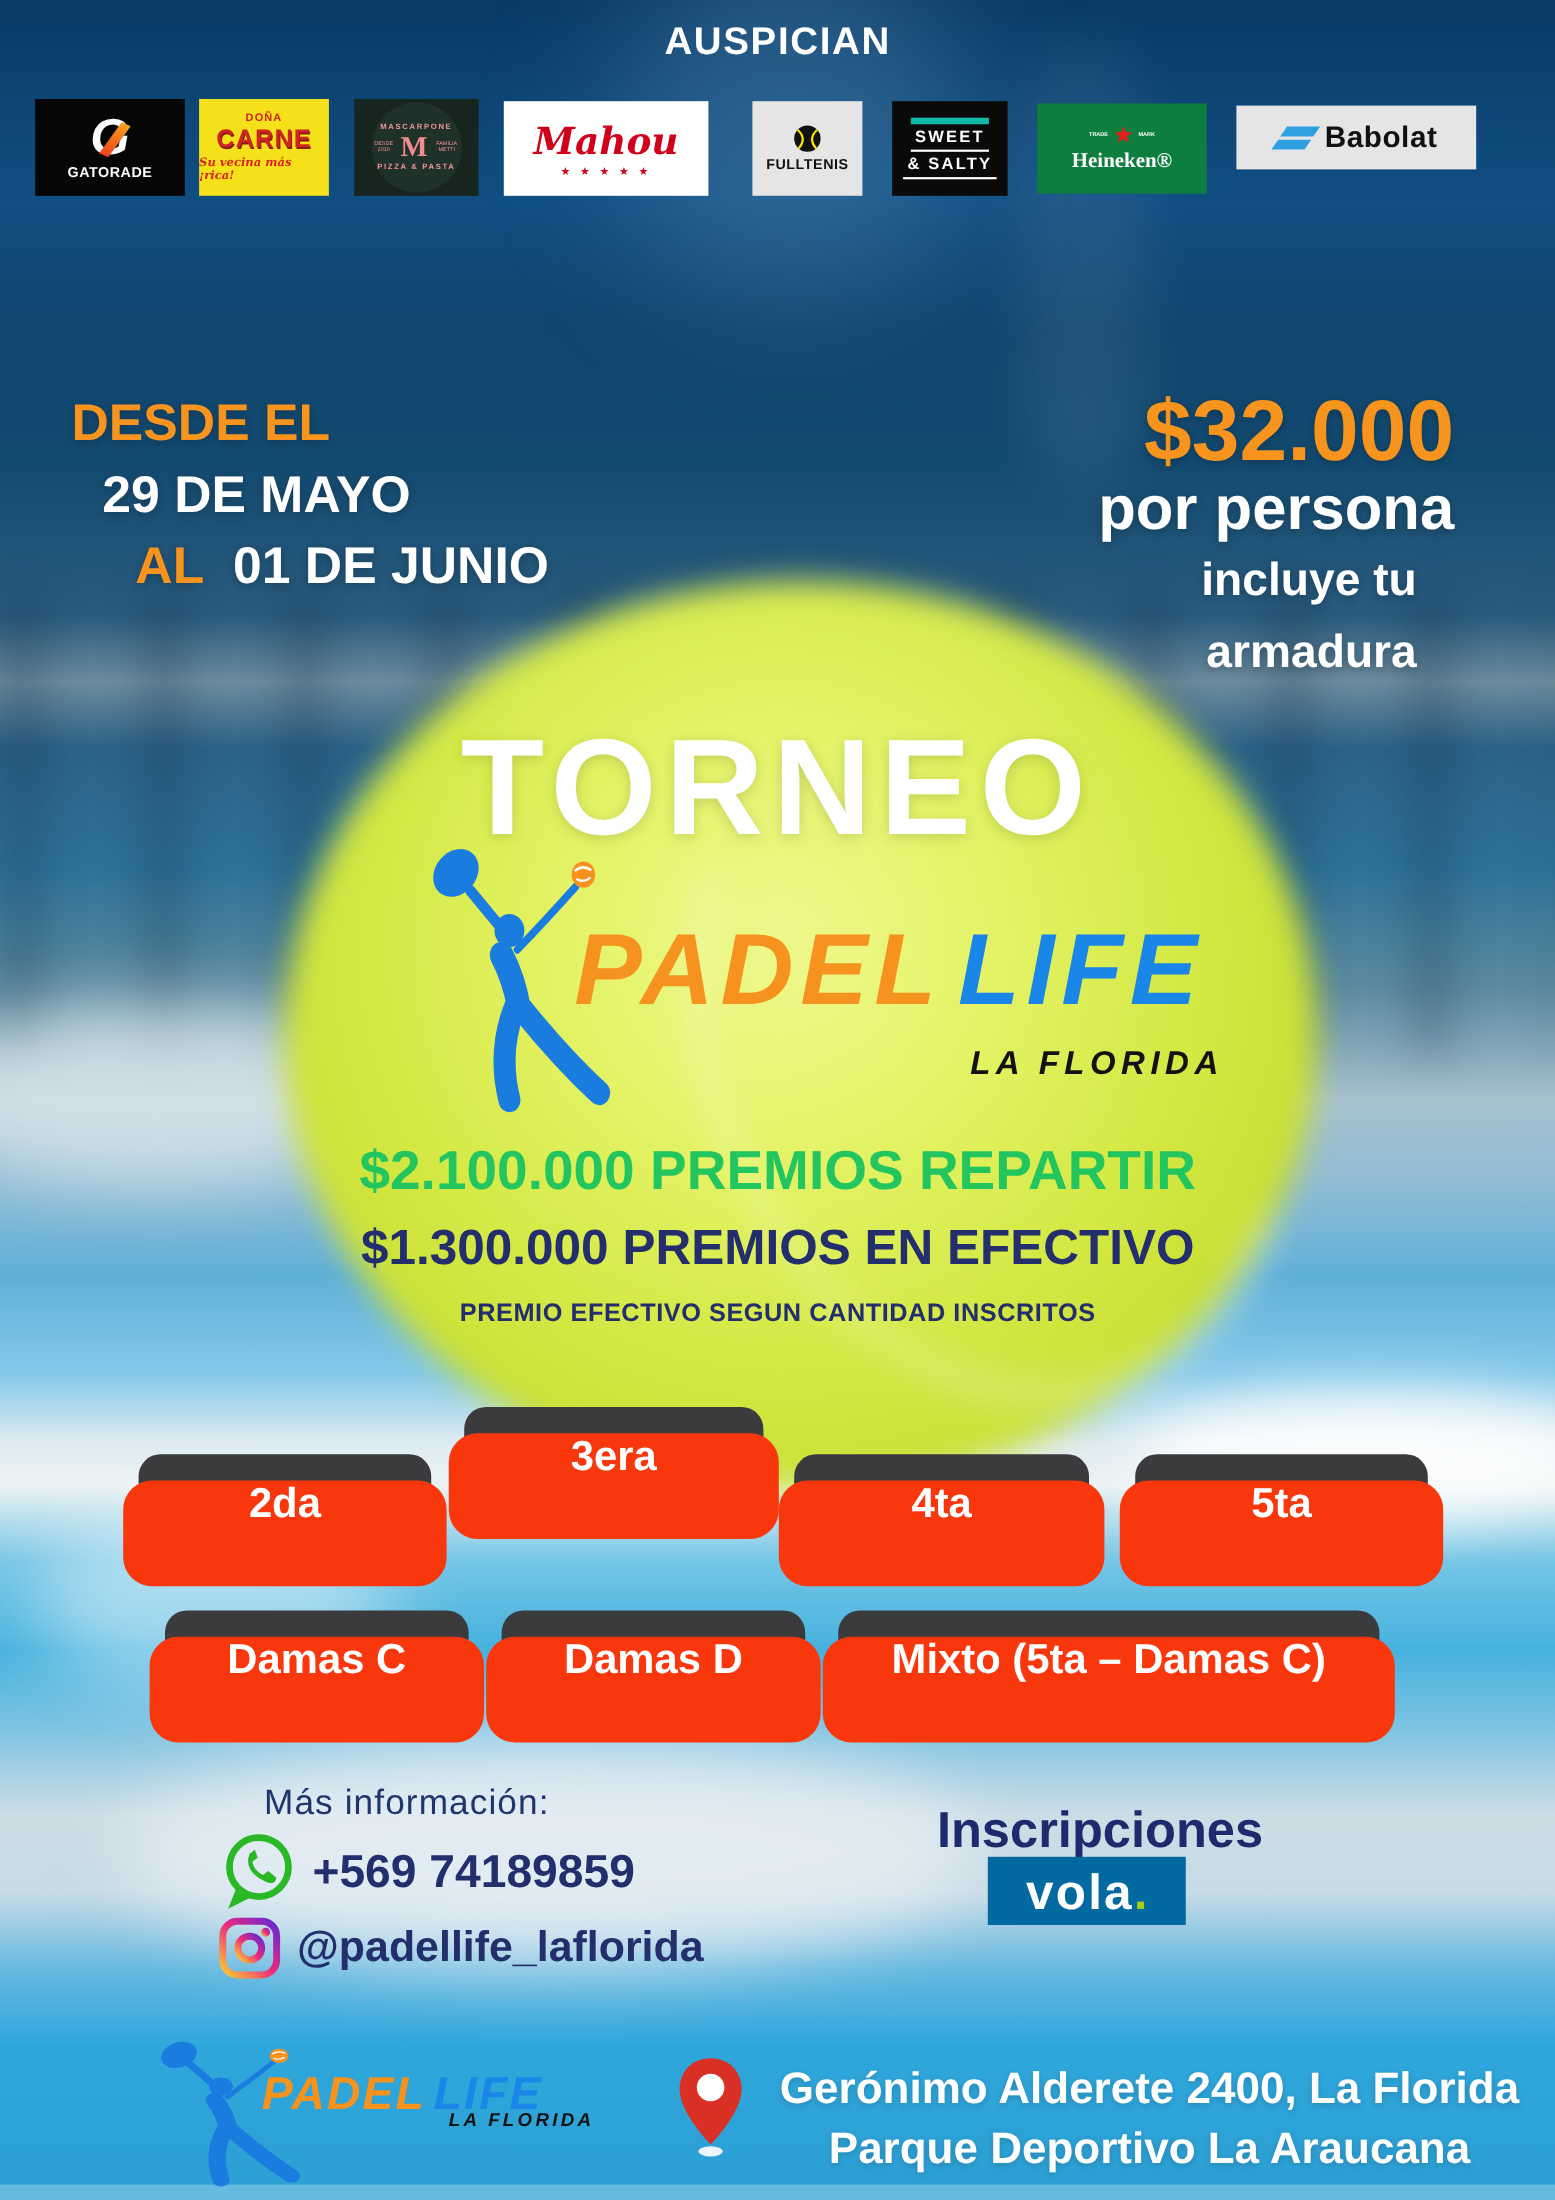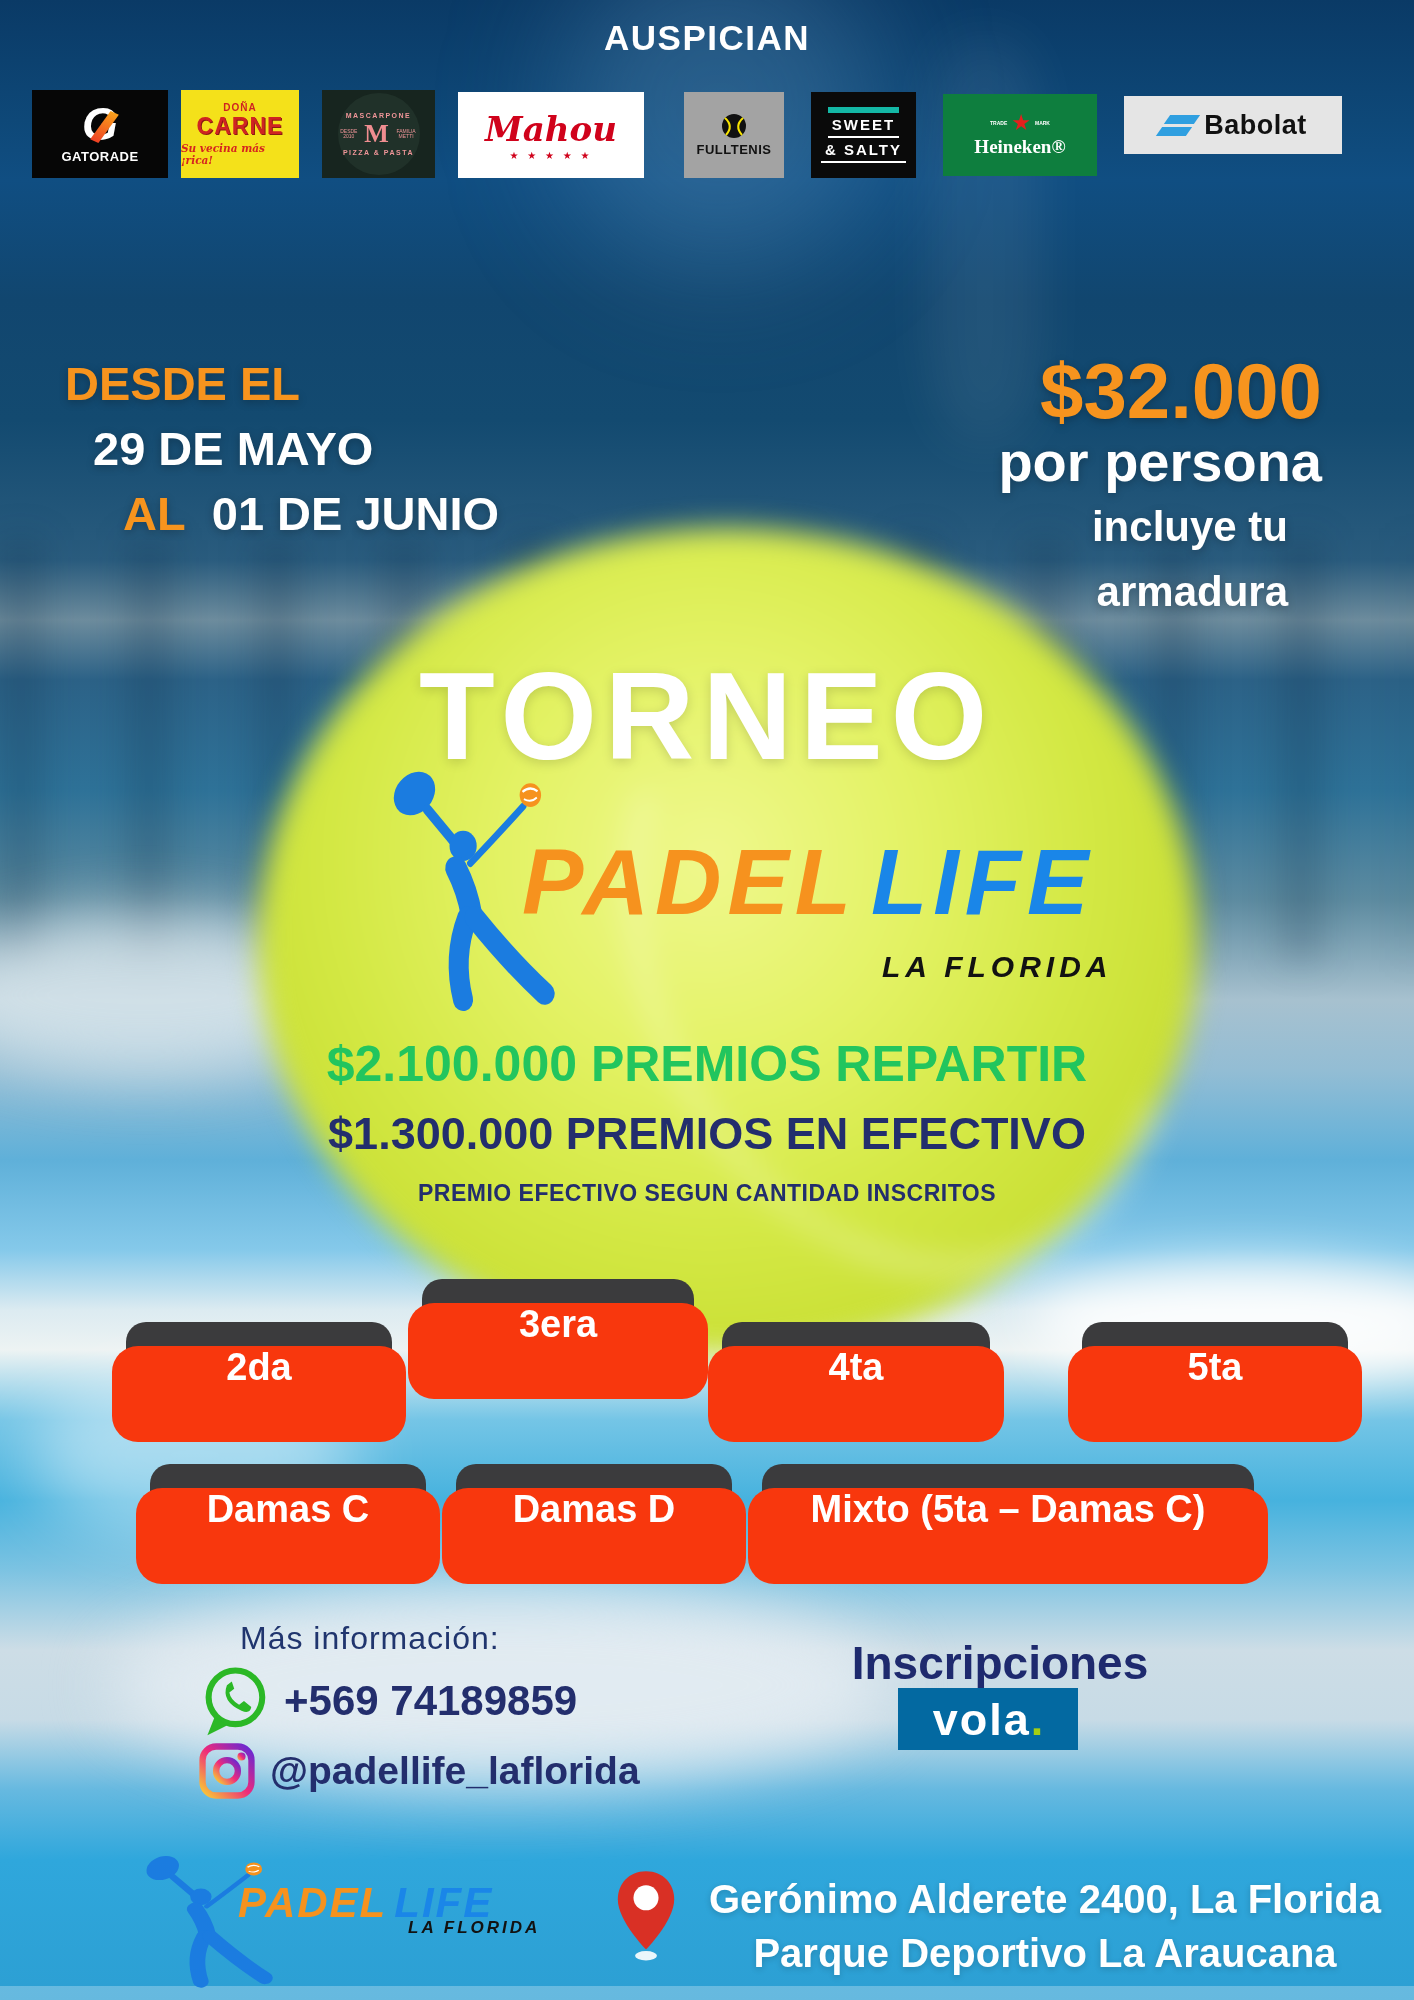--- a/index.html
+++ b/index.html
@@ -66,21 +66,21 @@
   .carne-tag{color:#d6251f;font-size:10.5px;font-weight:700;font-style:italic;font-family:"DejaVu Serif",serif;margin-top:2px;}
   .sp-mascarpone{left:322px;top:90px;width:113px;height:88px;background:#17251f;}
   .masc-circle{width:82px;height:82px;border-radius:50%;background:#203129;display:flex;flex-direction:column;align-items:center;justify-content:center;}
   .masc-arc{color:#ef9598;font-size:7px;letter-spacing:1.5px;font-weight:700;}
   .masc-mid{display:flex;align-items:center;gap:4px;}
   .masc-side{color:#ef9598;font-size:5px;line-height:1.1;text-align:center;}
   .masc-m{color:#ef8d90;font-size:26px;font-family:"Liberation Serif",serif;font-weight:700;}
   .sp-mahou{left:458px;top:92px;width:186px;height:86px;background:#ffffff;}
   .mahou-word{color:#d0021b;font-size:34px;font-weight:700;font-style:italic;font-family:"DejaVu Serif",serif;}
   .mahou-stars{color:#d0021b;font-size:10px;letter-spacing:3px;margin-top:1px;}
-  .sp-fulltenis{left:684px;top:92px;width:100px;height:86px;background:#a3a3a3;}
+  .sp-fulltenis{left:684px;top:92px;width:100px;height:86px;background:#e5e5e5;}
   .ft-ball{margin-bottom:3px;}
   .ft-label{color:#111;font-size:13px;font-weight:900;letter-spacing:0.5px;}
   .sp-sweet{left:811px;top:92px;width:105px;height:86px;background:#0a0a0a;}
   .sweet-line1{color:#fff;font-size:15px;font-weight:800;letter-spacing:2px;
     border-top:6px solid #14b8a6;border-bottom:2px solid #fff;padding:3px 4px;}
   .sweet-line2{color:#fff;font-size:15px;font-weight:800;letter-spacing:2px;
     border-bottom:2px solid #fff;padding:3px 4px;}
   .sp-heineken{left:943px;top:94px;width:154px;height:82px;background:#0e7e3e;}
   .hk-top{display:flex;align-items:center;gap:4px;}
   .hk-tm{color:#fff;font-size:5px;font-weight:700;}
@@ -128,21 +128,21 @@
 
   
   .cat{position:absolute;height:90px;background:#3b3b3d;border-radius:20px;z-index:3;
     display:flex;align-items:center;justify-content:center;
     color:#fff;font-size:38px;font-weight:800;}
   .cat::before{content:"";position:absolute;left:-14px;right:-14px;top:24px;bottom:-30px;
     background:#f8370d;border-radius:26px;z-index:-1;}
   .cat-2da{left:126px;top:1322px;width:266px;}
   .cat-3era{left:422px;top:1279px;width:272px;}
   .cat-4ta{left:722px;top:1322px;width:268px;}
-  .cat-5ta{left:1082px;top:1322px;width:266px;}
+  .cat-5ta{left:1032px;top:1322px;width:266px;}
   .cat-damasc{left:150px;top:1464px;width:276px;}
   .cat-damasd{left:456px;top:1464px;width:276px;}
   .cat-mixto{left:762px;top:1464px;width:492px;}
 
   
   .contact-heading{position:absolute;left:240px;top:1620px;color:#20356e;font-size:32px;font-weight:500;letter-spacing:1px;}
   .wa-row{position:absolute;left:194px;top:1662px;display:flex;align-items:center;gap:12px;}
   .wa-icon{width:78px;height:78px;}
   .contact-phone{color:#232e6d;font-size:42px;font-weight:800;}
   .ig-row{position:absolute;left:198px;top:1742px;display:flex;align-items:center;gap:14px;}

